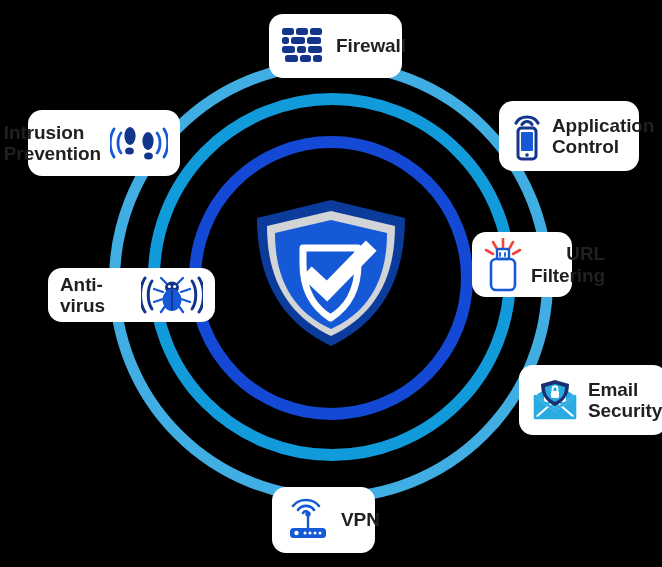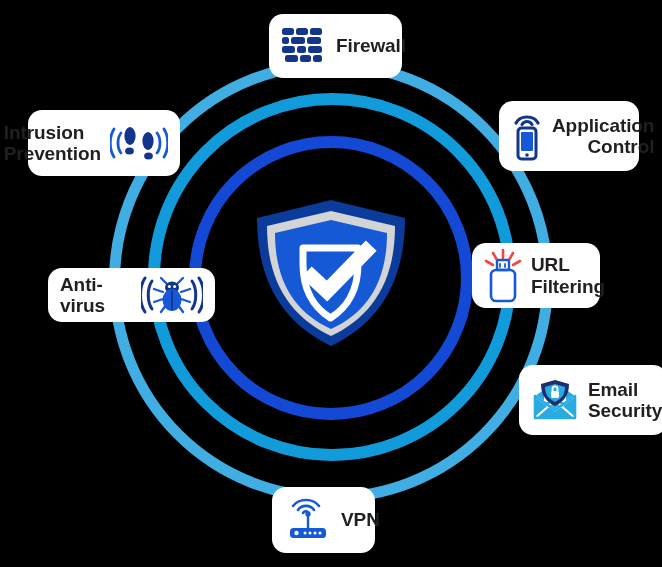--- a/index.html
+++ b/index.html
@@ -20,23 +20,23 @@
   .card{position:absolute;background:#fff;border-radius:14px;
         display:flex;align-items:center;box-sizing:border-box;
         padding:8px 12px;gap:7px;}
   .card .lbl{font-size:19px;font-weight:600;color:#231f20;line-height:1.12;
              letter-spacing:-.1px;white-space:pre-line;}
   .card .ico{flex:0 0 auto;display:flex;align-items:center;justify-content:center;}
   .rev{flex-direction:row-reverse;}
 
   #card-firewall{left:269px;top:14px;width:133px;height:64px;}
   #card-intrusion{left:28px;top:110px;width:152px;height:66px;}
-  #card-appcontrol{left:499px;top:101px;width:140px;height:70px;text-align:right;}
+  #card-appcontrol{left:499px;top:101px;width:140px;height:70px;}
   #card-antivirus{left:48px;top:268px;width:167px;height:54px;}
-  #card-urlfilter{left:472px;top:243px;width:128px;height:65px;}
+  #card-urlfilter{left:472px;top:232px;width:100px;height:65px;text-align:right;}
   #card-antispam{left:30px;top:372px;width:134px;height:56px;}
   #card-emailsec{left:503px;top:365px;width:148px;height:70px;margin-left:16px;}
   #card-vpn{left:272px;top:487px;width:103px;height:66px;}
 
   #card-firewall .lbl,#card-appcontrol .lbl,#card-urlfilter .lbl,
   #card-emailsec .lbl,#card-vpn .lbl{margin-left:2px;}
   #card-intrusion .lbl,#card-antivirus .lbl,#card-antispam .lbl{margin-right:2px;}
 </style>
 </head>
 <body>

